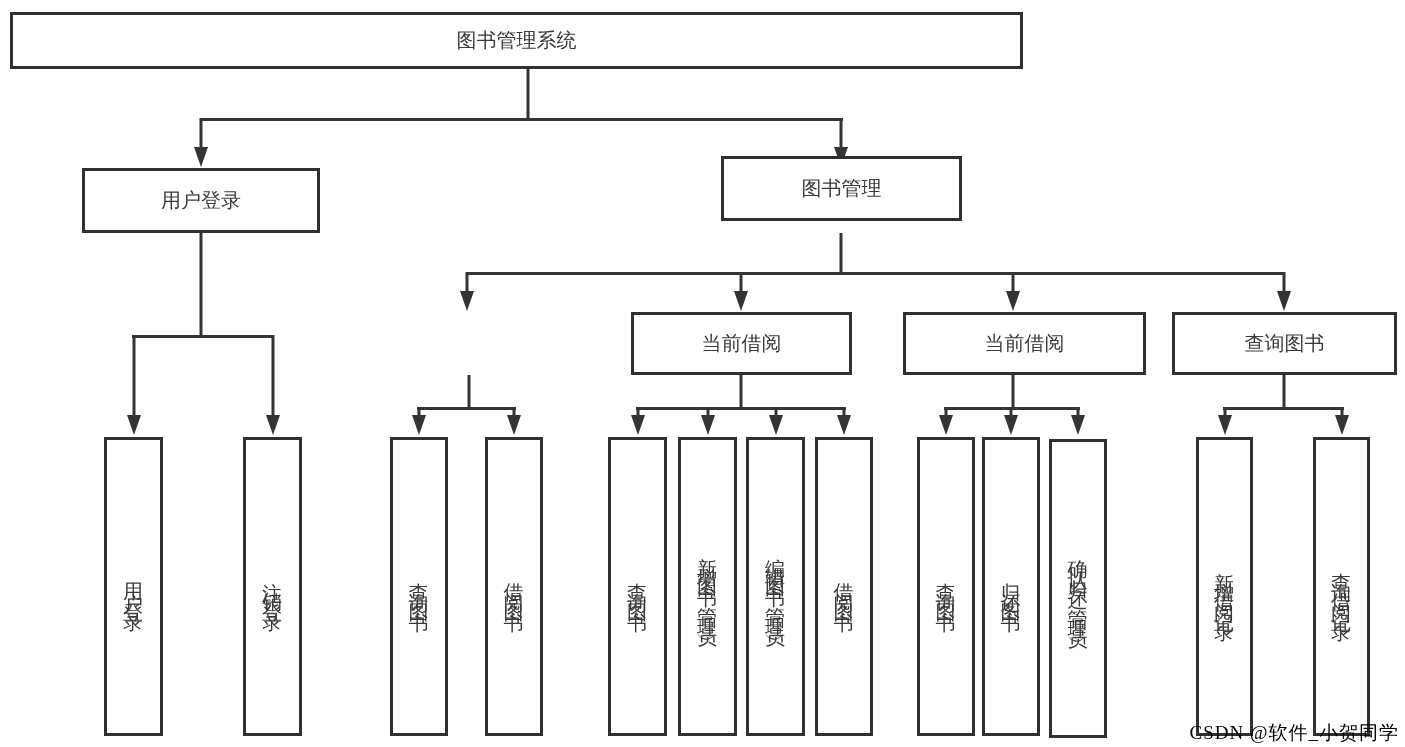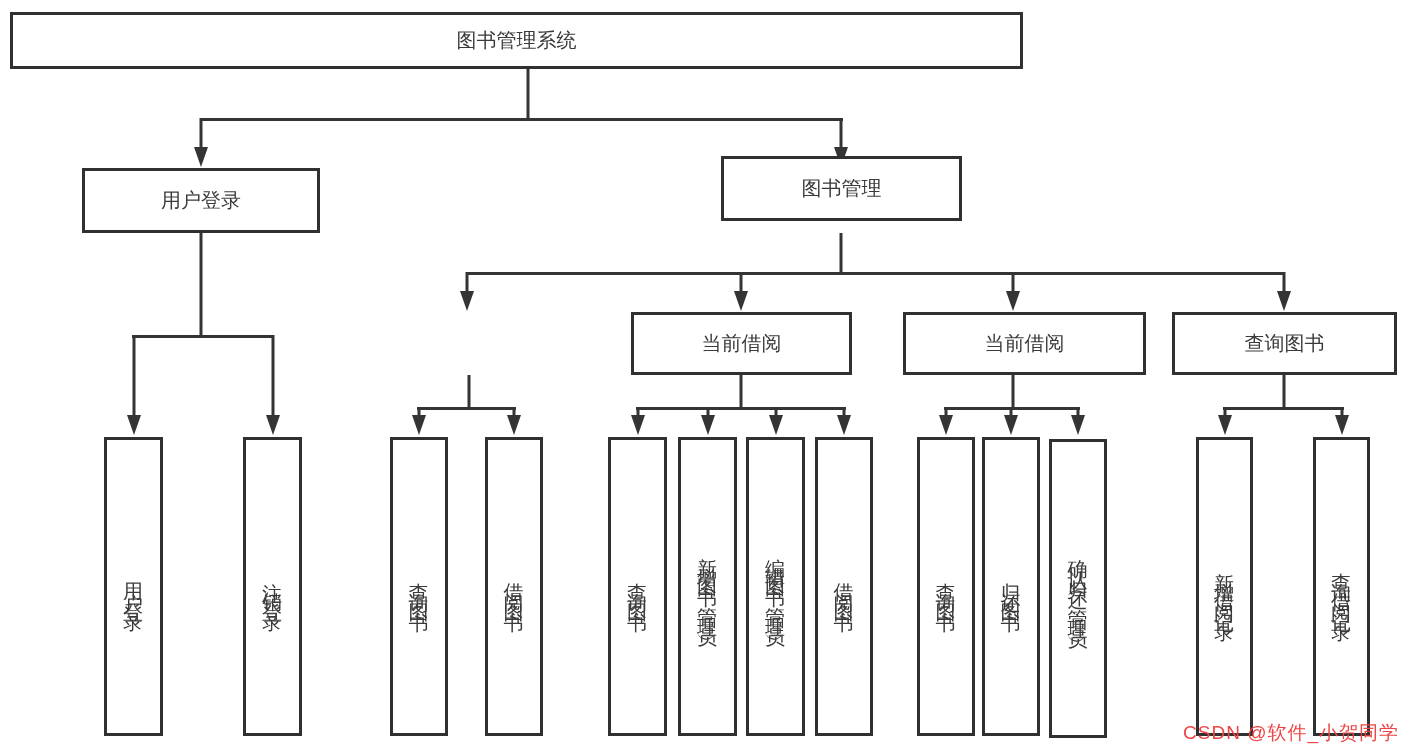--- a/index.html
+++ b/index.html
@@ -38,22 +38,23 @@
     border-left: 7px solid transparent;
     border-right: 7px solid transparent;
     border-top: 20px solid #343434;
     transform: translateX(-50%);
   }
   .watermark {
     position: absolute;
     top: 720px;
     right: 6px;
     font-size: 19px;
-    color: #ef4444;
+    color: #000000;
     letter-spacing: 1px;
+    font-family: Liberation Serif, serif;
   }
 </style>
 </head>
 <body>
 
 <div id="canvas">
 
   <div class="node" style="left:10px; top:12px; width:1013px; height:57px;">
     <span>图书管理系统</span>
   </div>

